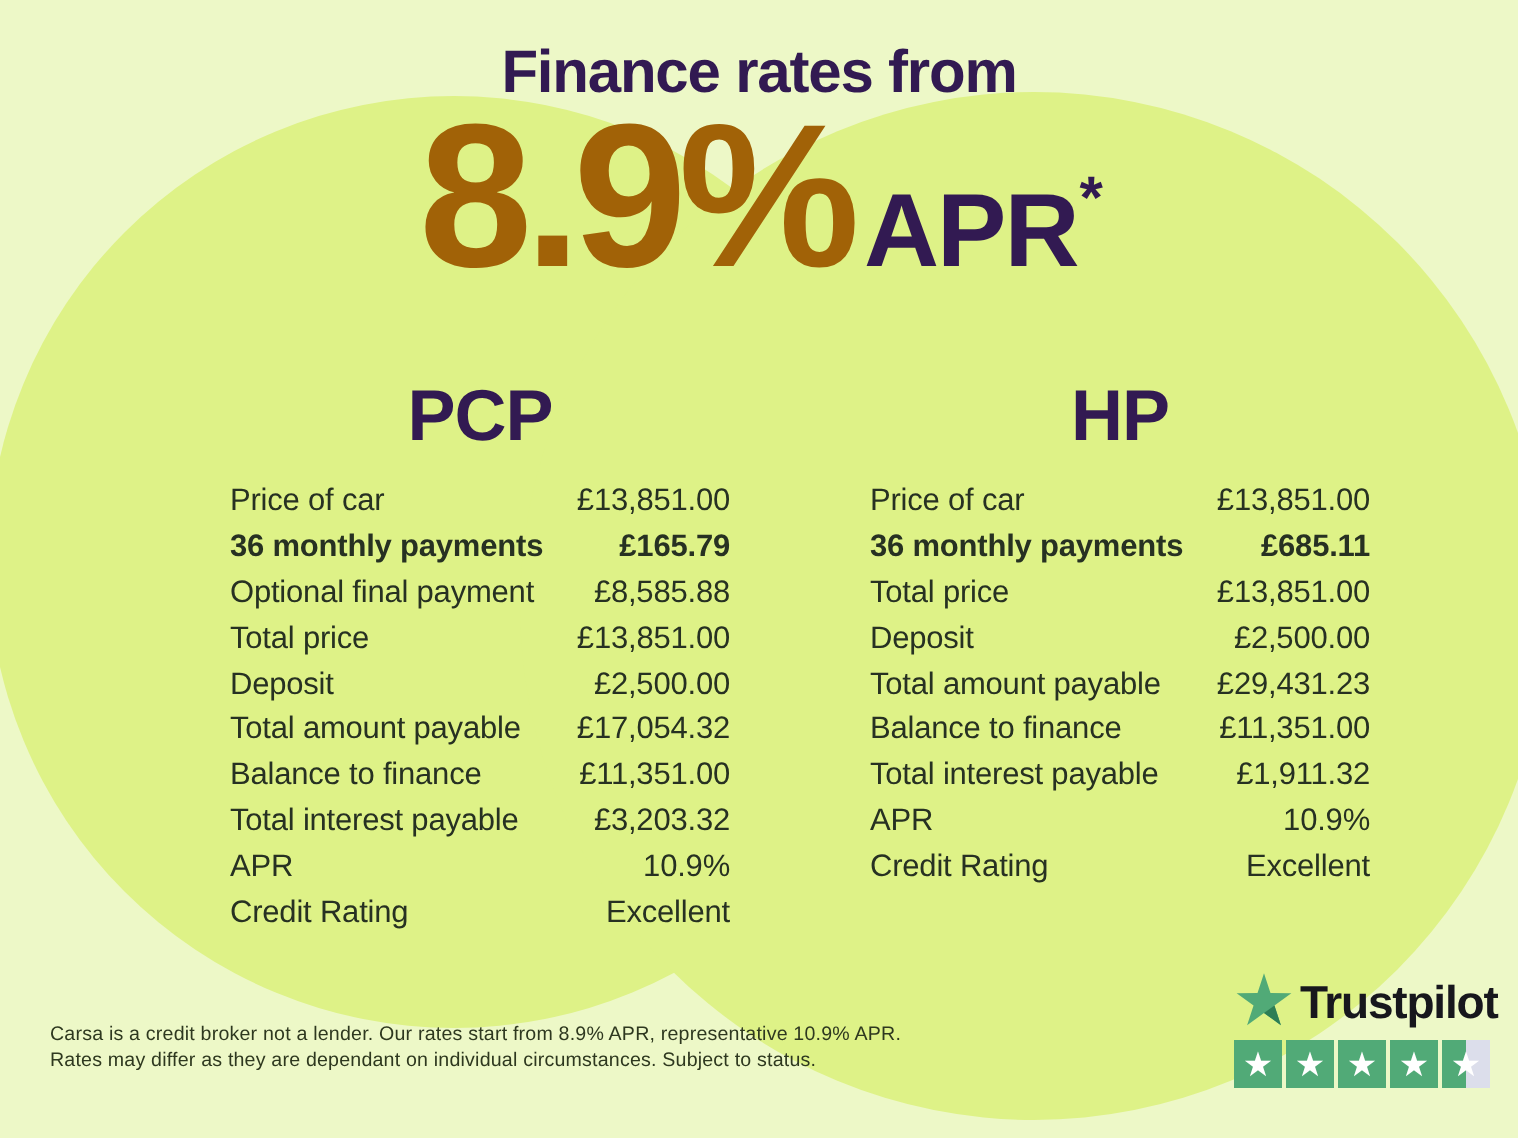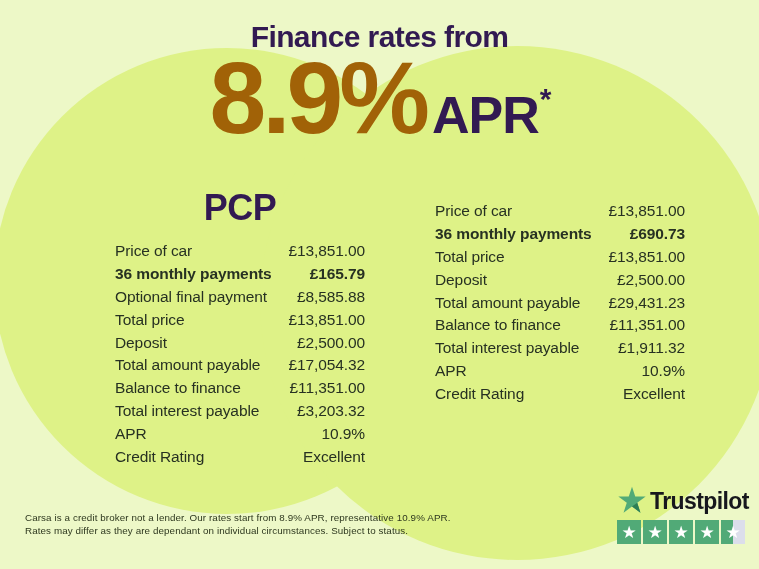--- a/index.html
+++ b/index.html
@@ -141,28 +141,29 @@
             <span class="val">10.9%</span>
           </div>
         <div class="row">
             <span class="lbl">Credit Rating</span>
             <span class="val">Excellent</span>
           </div>
       </div>
     </section>
 
     <section class="col col-hp">
+      <h2>HP</h2>
       <div class="rows">
         <div class="row">
             <span class="lbl">Price of car</span>
             <span class="val">£13,851.00</span>
           </div>
         <div class="row bold">
             <span class="lbl">36 monthly payments</span>
-            <span class="val">£690.73</span>
+            <span class="val">£685.11</span>
           </div>
         <div class="row">
             <span class="lbl">Total price</span>
             <span class="val">£13,851.00</span>
           </div>
         <div class="row">
             <span class="lbl">Deposit</span>
             <span class="val">£2,500.00</span>
           </div>
         <div class="row">

